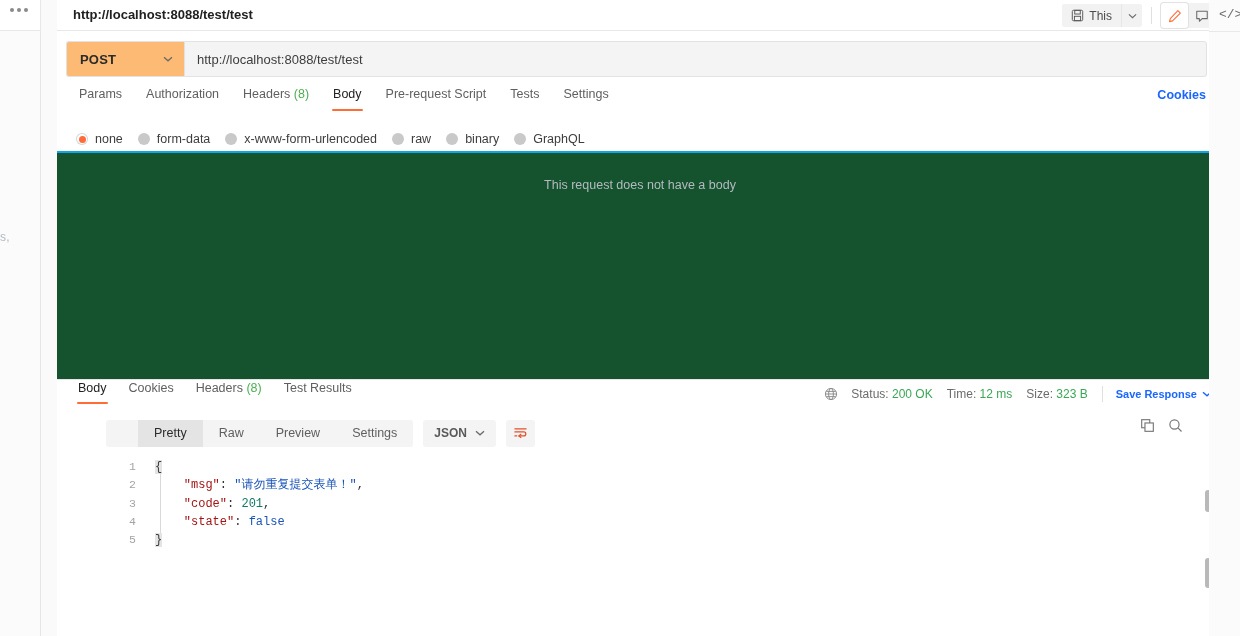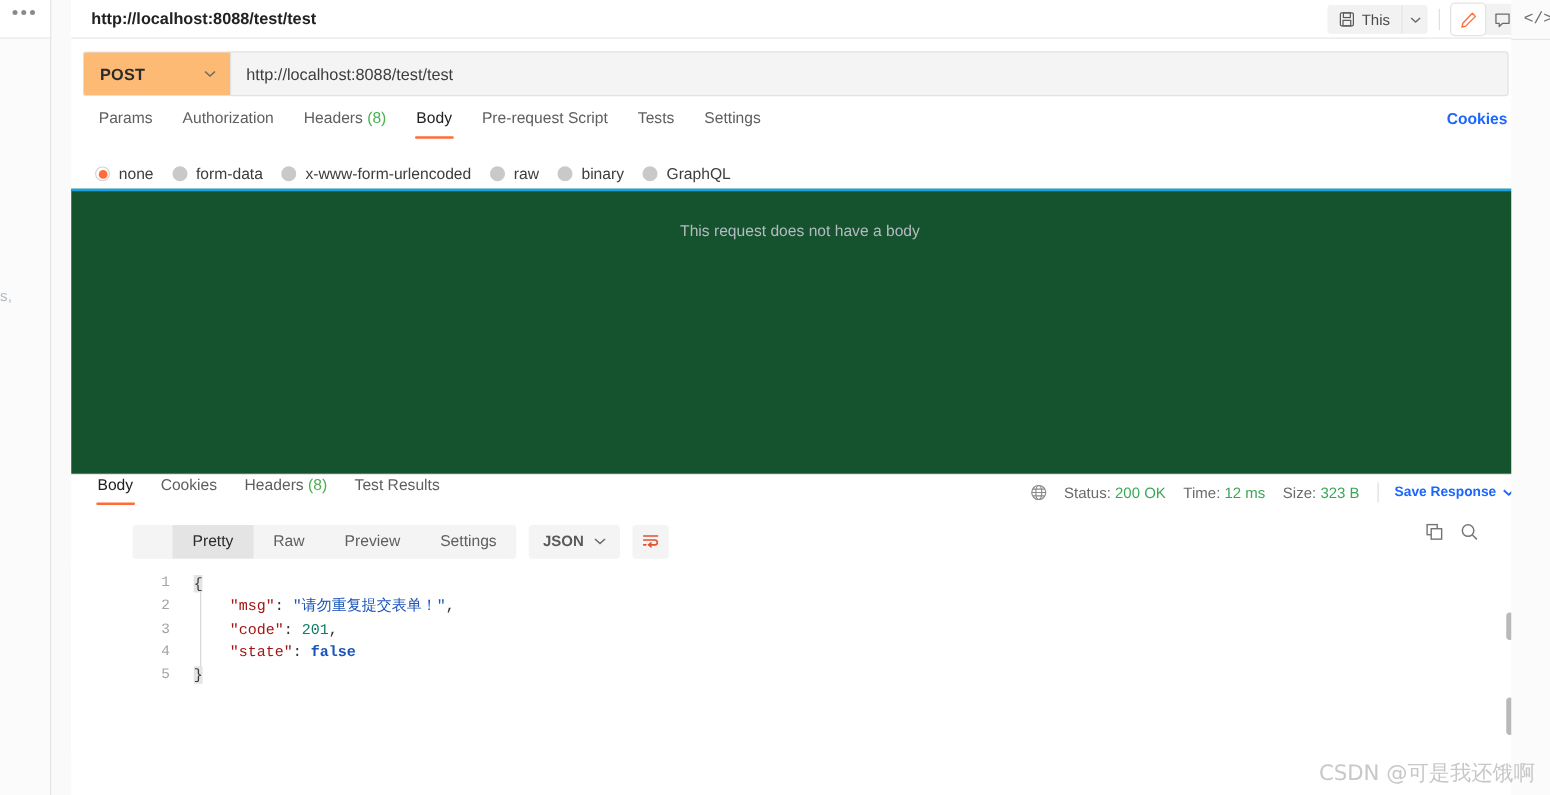--- a/index.html
+++ b/index.html
@@ -183,21 +183,21 @@
     color: #a4a4a4; line-height: 18.3px;
   }
   .code-body {
     position: absolute; left: 98px; top: 8px;
     font-family: "Liberation Mono", monospace; font-size: 12px; line-height: 18.3px;
     white-space: pre; color: #333;
   }
   .k { color: #a31515; }
   .s { color: #1a54b8; }
   .n { color: #0f7a66; margin-top: 19px; }
-  .b { color: #1a54b8; font-weight: 700; }
+  .b { color: #1a54b8; font-weight: 400; }
   .p { color: #333; }
   .brace { background: #e4e4e4; color: #3a3a3a; }
   .fold-line { position: absolute; left: 103px; top: 22px; width: 1px; height: 67px; background: #d9d9d9; }
 
   
   .vscroll { position: absolute; right: 12px; top: 40px; width: 6px; height: 110px; }
   .vscroll i { position: absolute; left: 0; width: 6px; background: #b9b9b9; border-radius: 3px; display:block; }
 
   
   .right-strip {
@@ -449,14 +449,13 @@
       </div>
     </div>
 
   </div>
 
   <div class="right-strip">
     <div class="right-code-icon">&lt;/&gt;</div>
     <div class="right-strip-line"></div>
   </div>
 
-  <div class="watermark">CSDN @可是我还饿啊</div>
 </div>
 
 </body></html>

